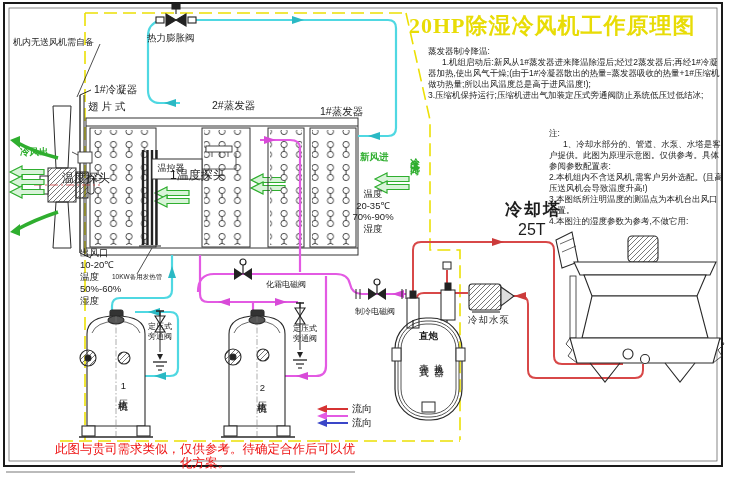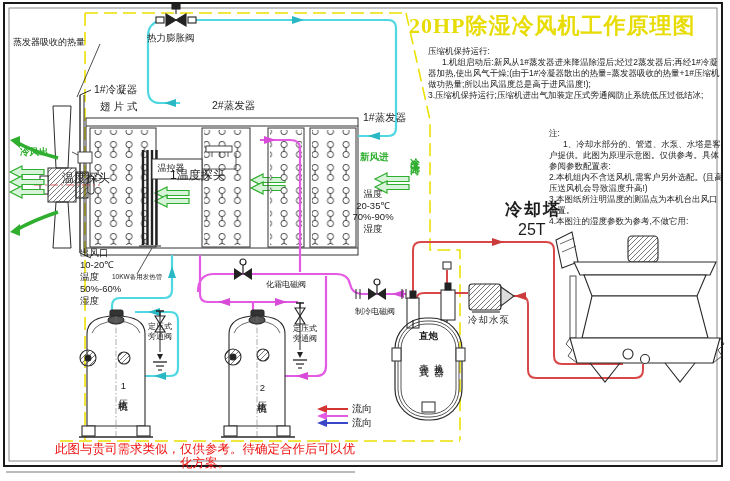--- a/index.html
+++ b/index.html
@@ -287,39 +287,39 @@
     <line x1="348" y1="416" x2="324" y2="416" stroke-width="2" stroke="#e35ae3"></line>
     <polygon points="327,412 327,420 317,416" fill="#e35ae3"></polygon>
     <line x1="348" y1="423" x2="324" y2="423" stroke-width="2" stroke="#3a46c8"></line>
     <polygon points="327,419 327,427 317,423" fill="#3a46c8"></polygon>
   </g>
 </svg>
 
 <div class="lbl title" style="left:409px;top:13px;">20HP除湿冷风机工作原理图</div>
 
 <div class="lbl small" style="left:428px;top:46px;width:292px;">
-  <div>压缩机保持运行:</div>
+  <div>蒸发器制冷降温:</div>
   <div style="text-indent:14px;">1.机组启动后:新风从1#蒸发器进来降温除湿后;经过2蒸发器后;再经1#冷凝器加热,使出风气干燥;(由于1#冷凝器散出的热量=蒸发器吸收的热量+1#压缩机做功热量;所以出风温度总是高于进风温度!);</div>
   <div>3.压缩机保持运行;压缩机进出气加装定压式旁通阀防止系统低压过低结冰;</div>
 </div>
 
 <div class="lbl small" style="left:549px;top:128px;width:174px;">
   <div>注:</div>
   <div style="text-indent:14px;">1、冷却水部分的、管道、水泵、水塔是客户提供。此图为原理示意图。仅供参考。具体参阅参数配置表:</div>
   <div>2.本机组内不含送风机,需客户另外选配。(且高压送风机会导致温度升高!)</div>
   <div>3.本图纸所注明温度的测温点为本机台出风口位置。</div>
   <div>4.本图注的湿度参数为参考,不做它用:</div>
 </div>
 
-<div class="lbl" style="left:13px;top:37px;font-size:9px;">蒸发器吸收的热量</div>
+<div class="lbl" style="left:13px;top:37px;font-size:9px;">机内无送风机需自备</div>
 <div class="lbl" style="left:147px;top:33px;font-size:9.5px;">热力膨胀阀</div>
 <div class="lbl med" style="left:94px;top:83px;">1#冷凝器</div>
-<div class="lbl med" style="left:100px;top:100px;letter-spacing:3px;">翅片式</div>
+<div class="lbl med" style="left:88px;top:100px;letter-spacing:3px;">翅片式</div>
 <div class="lbl med" style="left:212px;top:99px;">2#蒸发器</div>
-<div class="lbl med" style="left:320px;top:111px;margin-left:43px;">1#蒸发器</div>
+<div class="lbl med" style="left:320px;top:105px;">1#蒸发器</div>
 <div class="lbl tiny" style="left:62px;top:144px;">温度探头</div>
 <div class="lbl tiny" style="left:170px;top:141px;">1温度探头</div>
 <div class="lbl ctr" style="left:152px;top:163px;width:38px;font-size:9px;">温控器</div>
 <div class="lbl green" style="left:20px;top:147px;font-size:9.5px;">冷风出</div>
 <div class="lbl green" style="left:360px;top:152px;font-size:9.5px;">新风进</div>
 <div class="lbl green vert" style="left:409px;top:150px;font-size:9.5px;letter-spacing:2px;">冷气流方向</div>
 <div class="lbl pre ctr" style="left:350px;top:188px;width:46px;font-size:9.5px;line-height:11.5px;">温度
 20-35℃
 70%-90%
 湿度</div>

